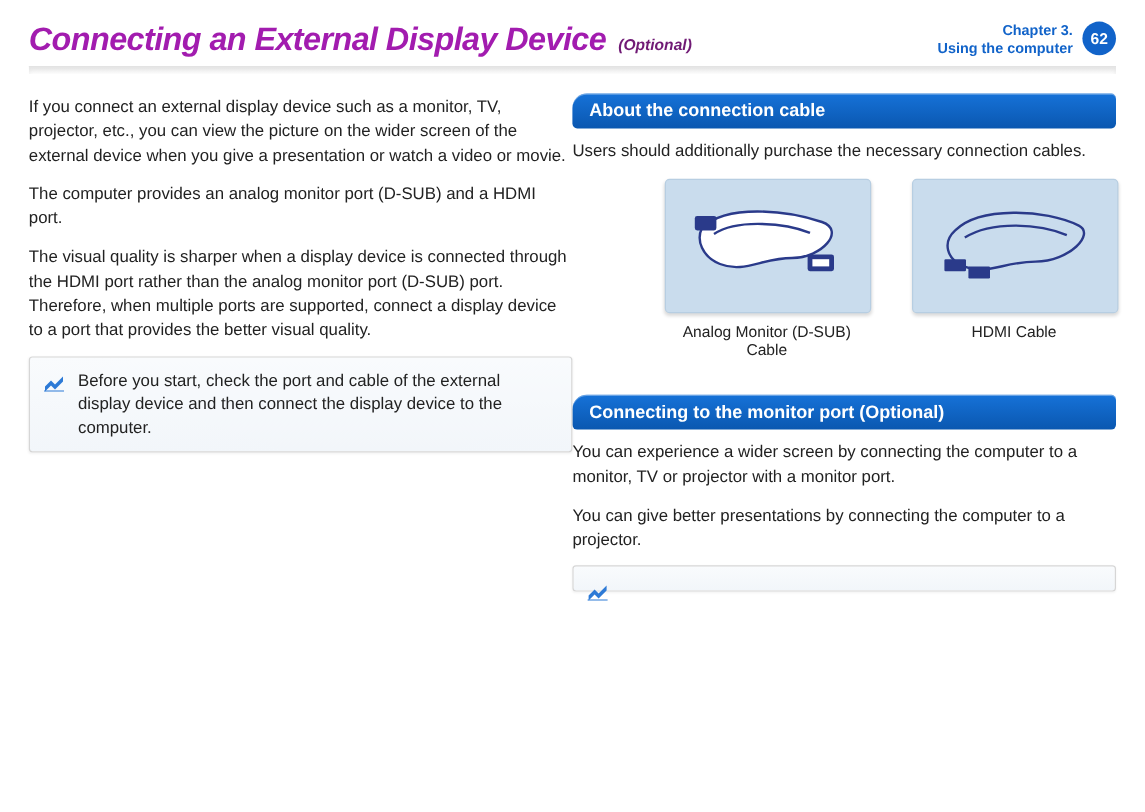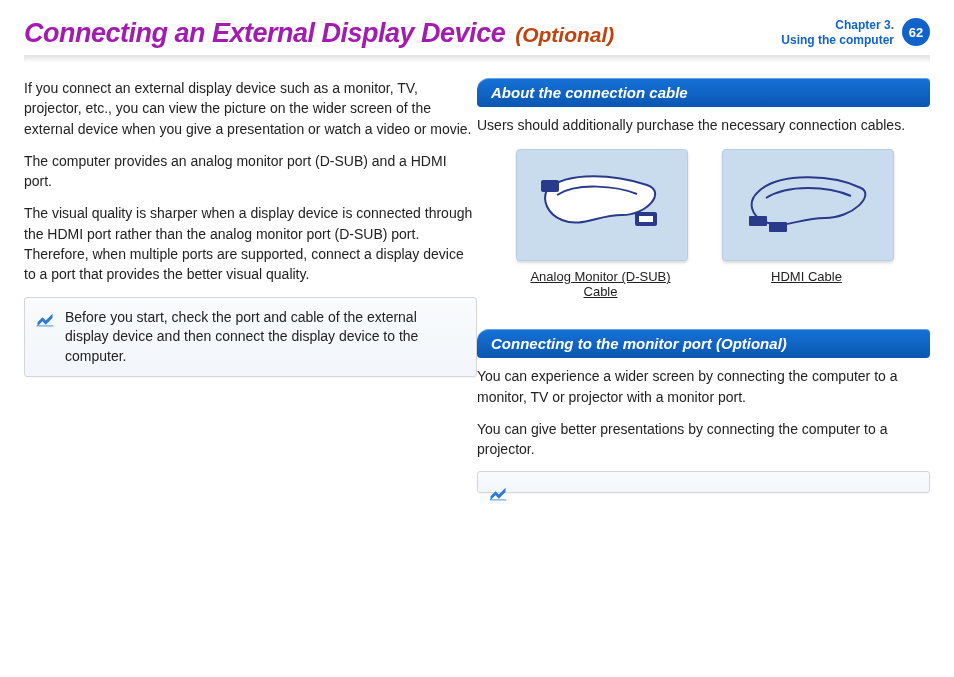--- a/index.html
+++ b/index.html
@@ -28,24 +28,24 @@
     gap: 10px;
   }
   .title-main {
     font-size: 27px;
     font-weight: 800;
     font-style: italic;
     color: #a21caf;
     letter-spacing: -0.5px;
   }
   .title-sub {
-    font-size: 21px;
+    font-size: 13px;
     font-weight: 700;
     font-style: italic;
-    color: #c2410c;
+    color: #701a75;
   }
   .chapter-block {
     display: flex;
     align-items: flex-start;
     gap: 8px;
   }
   .chapter-texts {
     text-align: right;
     font-size: 12px;
     font-weight: 700;
@@ -95,33 +95,31 @@
     position: absolute;
     left: 10px;
     top: 10px;
     color: #2d7ad6;
     font-size: 18px;
   }
   .section-bar {
     background: linear-gradient(#1672d8, #0a57b0);
     color: #fff;
     font-weight: 700;
-    font-style: italic;
     font-size: 15px;
     padding: 6px 14px;
     border-radius: 12px 4px 4px 4px;
     margin-bottom: 8px;
     box-shadow: inset 0 1px 0 rgba(255,255,255,0.35);
   }
   .cables-row {
     display: flex;
-    justify-content: center;
+    justify-content: flex-end;
     gap: 36px;
     margin: 14px 0 8px 0;
-    text-decoration: underline;
   }
   .cable-card {
     width: 170px;
   }
   .cable-img {
     width: 170px;
     height: 110px;
     background: #c9dced;
     border: 1px solid #b7cee2;
     border-radius: 4px;

